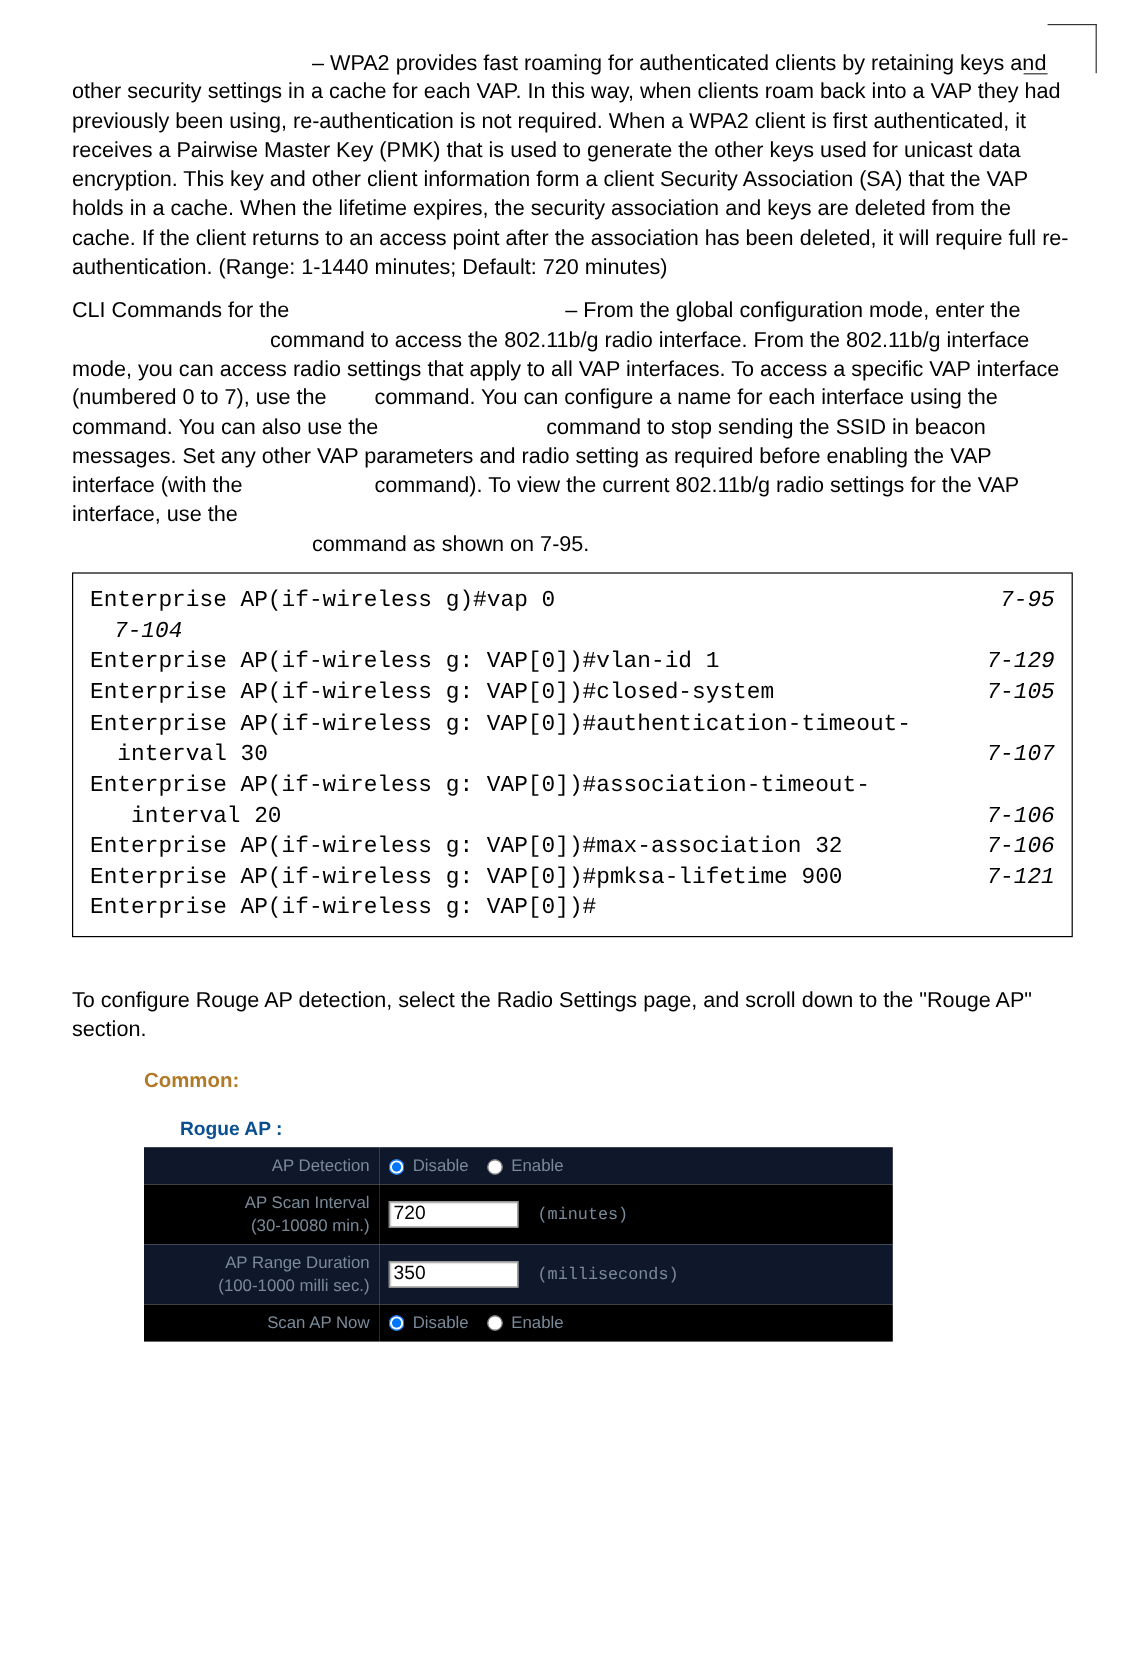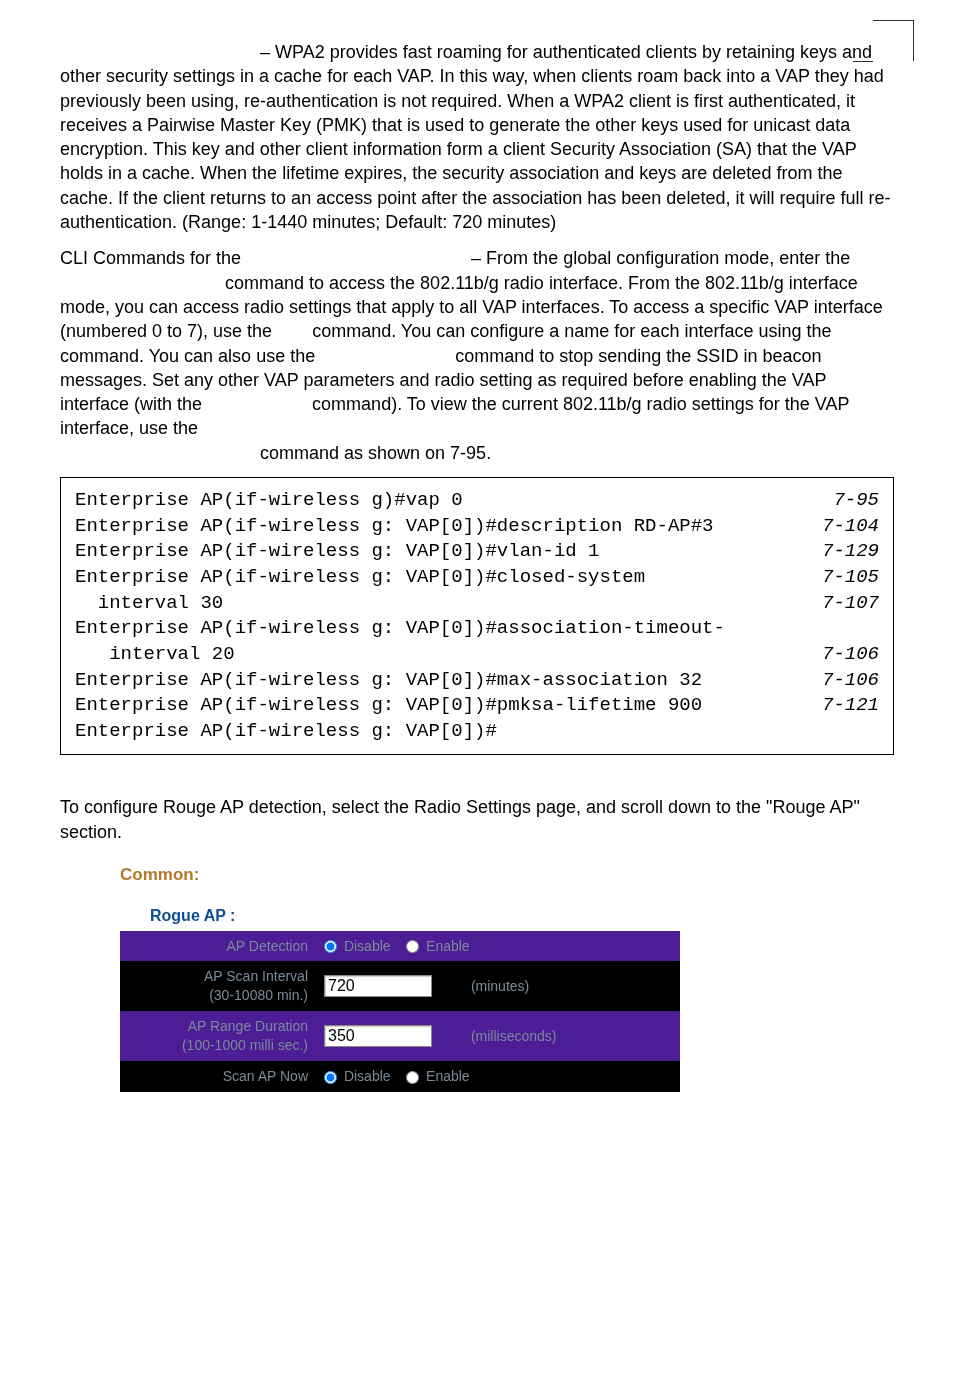--- a/index.html
+++ b/index.html
@@ -44,21 +44,21 @@
     display: flex;
     justify-content: space-between;
   }
   .page-ref {
     font-style: italic;
     padding-left: 20px;
   }
   .config-text { margin: 40px 0 20px 0; }
   .panel {
     margin-left: 60px;
-    width: 560px;
+    width: 624px;
     font-family: Arial, sans-serif;
   }
   .common-title {
     color: #b07a28;
     font-weight: bold;
     font-size: 17px;
     margin: 0 0 6px 0;
   }
   .rogue-title {
     color: #0a4f8f;
@@ -69,39 +69,39 @@
   .form-table {
     border-collapse: collapse;
     width: 100%;
   }
   .form-table td {
     font-size: 14px;
     color: #7a8a99;
     padding: 6px 8px;
     vertical-align: middle;
   }
-  .form-table tr.dark { background: #4c1d95; padding-left: 30px; }
+  .form-table tr.dark { background: #0f172a; padding-left: 30px; }
   .form-table tr.light { background: #000000; }
   .form-table td.label {
     text-align: right;
     width: 180px;
   }
   .form-table input[type=text] {
     width: 100px;
     font-size: 16px;
     padding: 1px 3px;
     border: 1px solid #888;
     background: #fff;
     box-shadow: inset 1px 1px 1px rgba(0,0,0,0.2);
   }
   .form-table input[type=radio] {
     margin: 0 3px 0 0;
     vertical-align: middle;
   }
-  .unit { margin-left: 35px; }
+  .unit { margin-left: 12px; font-family: Liberation Mono, monospace; }
 </style>
 </head>
 <body>
 
 <div class="corner"></div>
 
 <p>
   <span style="display:inline-block;width:200px;"></span><span>– WPA2 provides fast roaming for authenticated clients by retaining keys and other security settings in a cache for each VAP. In this way, when clients roam back into a VAP they had previously been using, re-authentication is not required. When a WPA2 client is first authenticated, it receives a Pairwise Master Key (PMK) that is used to generate the other keys used for unicast data encryption. This key and other client information form a client Security Association (SA) that the VAP holds in a cache. When the lifetime expires, the security association and keys are deleted from the cache. If the client returns to an access point after the association has been deleted, it will require full re-authentication. (Range: 1-1440 minutes; Default: 720 minutes)</span>
 </p>
 
@@ -122,32 +122,32 @@
   <br>
   <span style="display:inline-block;width:200px;"></span><span>command as shown on 7-95.</span>
 </p>
 
 <div class="cli-box">
   <div class="cli-row">
       <span>Enterprise AP(if-wireless g)#vap 0</span>
       <span class="page-ref">7-95</span>
     </div>
   <div class="cli-row">
-      <span>Enterprise AP(if-wireless g: VAP[0])#description RD-AP#3</span>
       <span class="page-ref">7-104</span>
     </div>
   <div class="cli-row">
       <span>Enterprise AP(if-wireless g: VAP[0])#vlan-id 1</span>
       <span class="page-ref">7-129</span>
     </div>
   <div class="cli-row">
       <span>Enterprise AP(if-wireless g: VAP[0])#closed-system</span>
       <span class="page-ref">7-105</span>
     </div>
   <div class="cli-row">
+      <span>Enterprise AP(if-wireless g: VAP[0])#authentication-timeout-</span>
       <span class="page-ref"></span>
     </div>
   <div class="cli-row">
       <span style="white-space:pre">  interval 30</span>
       <span class="page-ref">7-107</span>
     </div>
   <div class="cli-row">
       <span>Enterprise AP(if-wireless g: VAP[0])#association-timeout-</span>
       <span class="page-ref"></span>
     </div>

